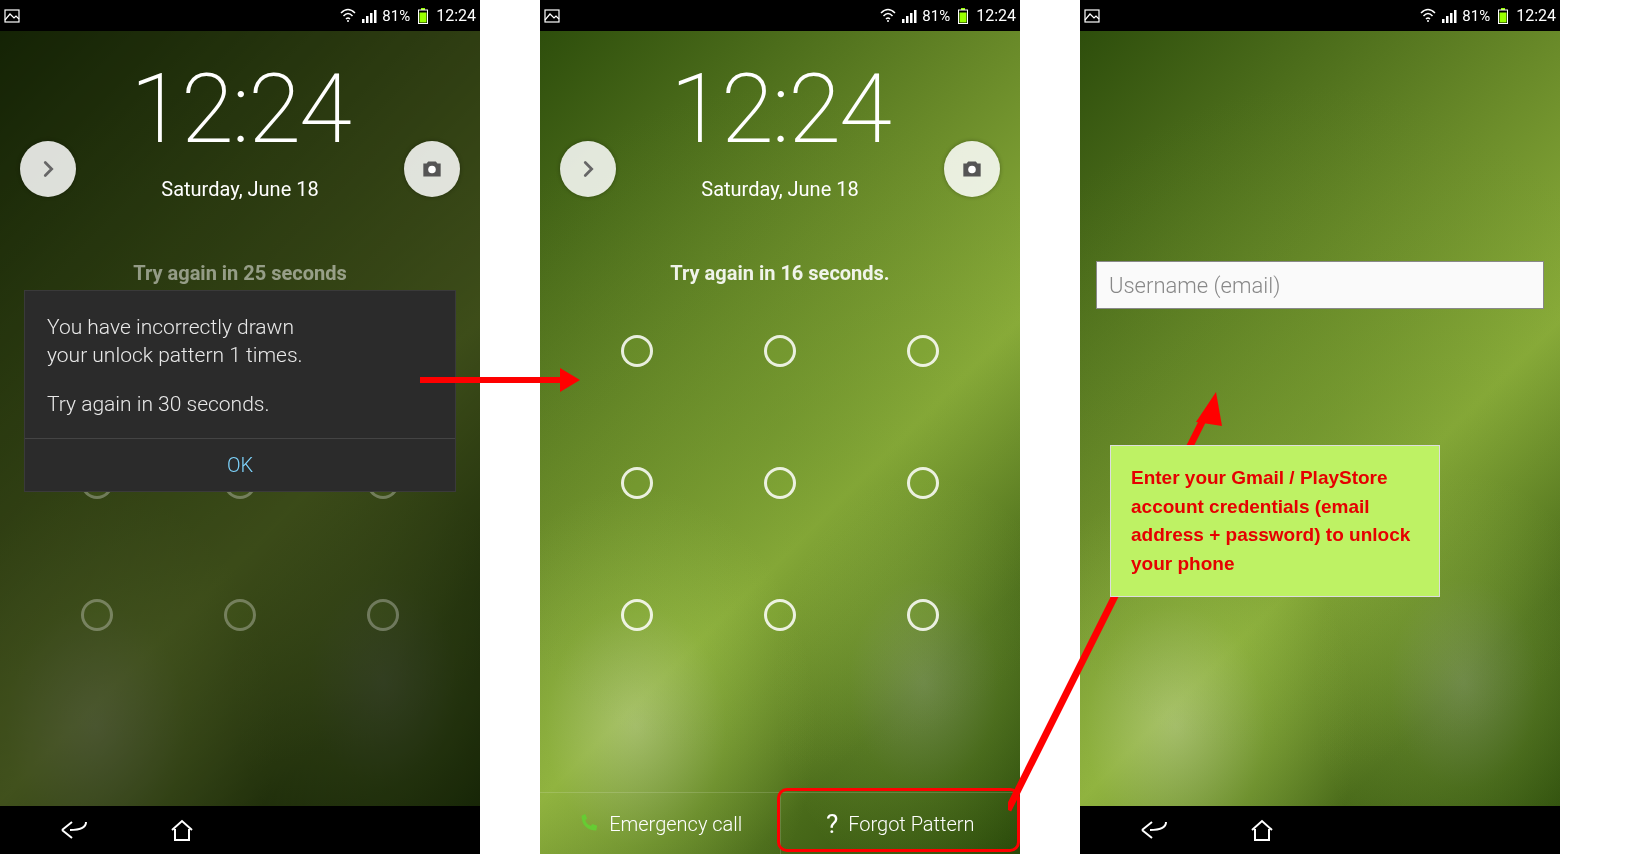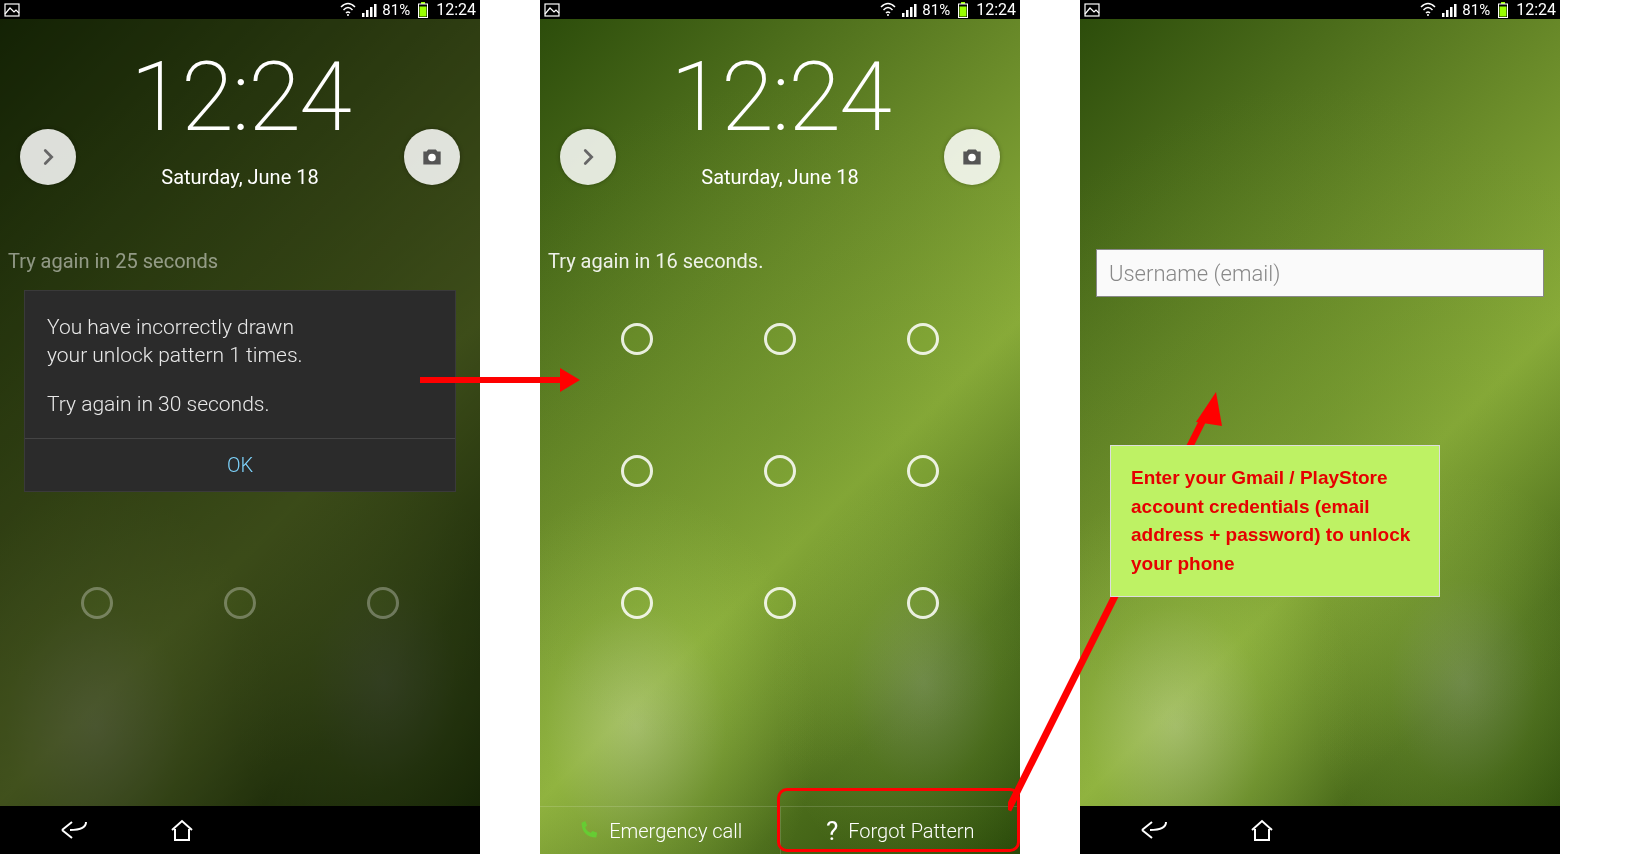--- a/index.html
+++ b/index.html
@@ -30,21 +30,21 @@
   .phone1 { left: 0; top: 0; }
   .phone2 { left: 540px; top: 0; }
   .phone3 { left: 1080px; top: 0; }
   .dim-overlay {
     position: absolute; inset: 0;
     background: rgba(0,0,0,0.55);
     z-index: 5;
   }
   .statusbar {
     position: relative;
-    height: 19px;
+    height: 31px;
     background: #000;
     display: flex;
     align-items: center;
     color: #fff;
     font-size: 15px;
     padding: 0 4px;
     z-index: 20;
   }
   .statusbar .left { flex: 0 0 auto; display: flex; gap: 4px; }
   .statusbar .right { margin-left: auto; display: flex; align-items: center; gap: 5px; }
@@ -73,27 +73,27 @@
     border-radius: 50%;
     background: rgba(255,255,255,0.85);
     display: flex; align-items: center; justify-content: center;
     color: #555;
     box-shadow: 0 0 4px rgba(0,0,0,0.3);
     z-index: 6;
   }
   .round-btn.left { left: 20px; top: 110px; }
   .round-btn.right { right: 20px; top: 110px; }
   .try-text {
+    text-align: center;
     color: rgba(255,255,255,0.9);
     font-size: 20px;
-    font-weight: 400;
+    font-weight: 700;
     margin-top: 60px;
     position: relative;
     z-index: 6;
-    margin-left: 8px;
   }
   .pattern-grid {
     position: relative;
     width: 330px;
     margin: 50px auto 0;
     display: grid;
     grid-template-columns: repeat(3, 1fr);
     grid-template-rows: repeat(3, 1fr);
     gap: 100px 100px;
     z-index: 6;
@@ -101,21 +101,21 @@
   .pattern-dot {
     width: 32px; height: 32px;
     border: 3px solid rgba(255,255,255,0.85);
     border-radius: 50%;
     background: rgba(140,180,60,0.2);
     justify-self: center;
   }
   .bottom-bar {
     position: absolute;
     bottom: 0; left: 0; right: 0;
-    height: 48px;
+    height: 62px;
     display: flex;
     z-index: 6;
   }
   .bottom-btn {
     flex: 1;
     display: flex;
     align-items: center;
     justify-content: center;
     gap: 10px;
     color: #fff;

